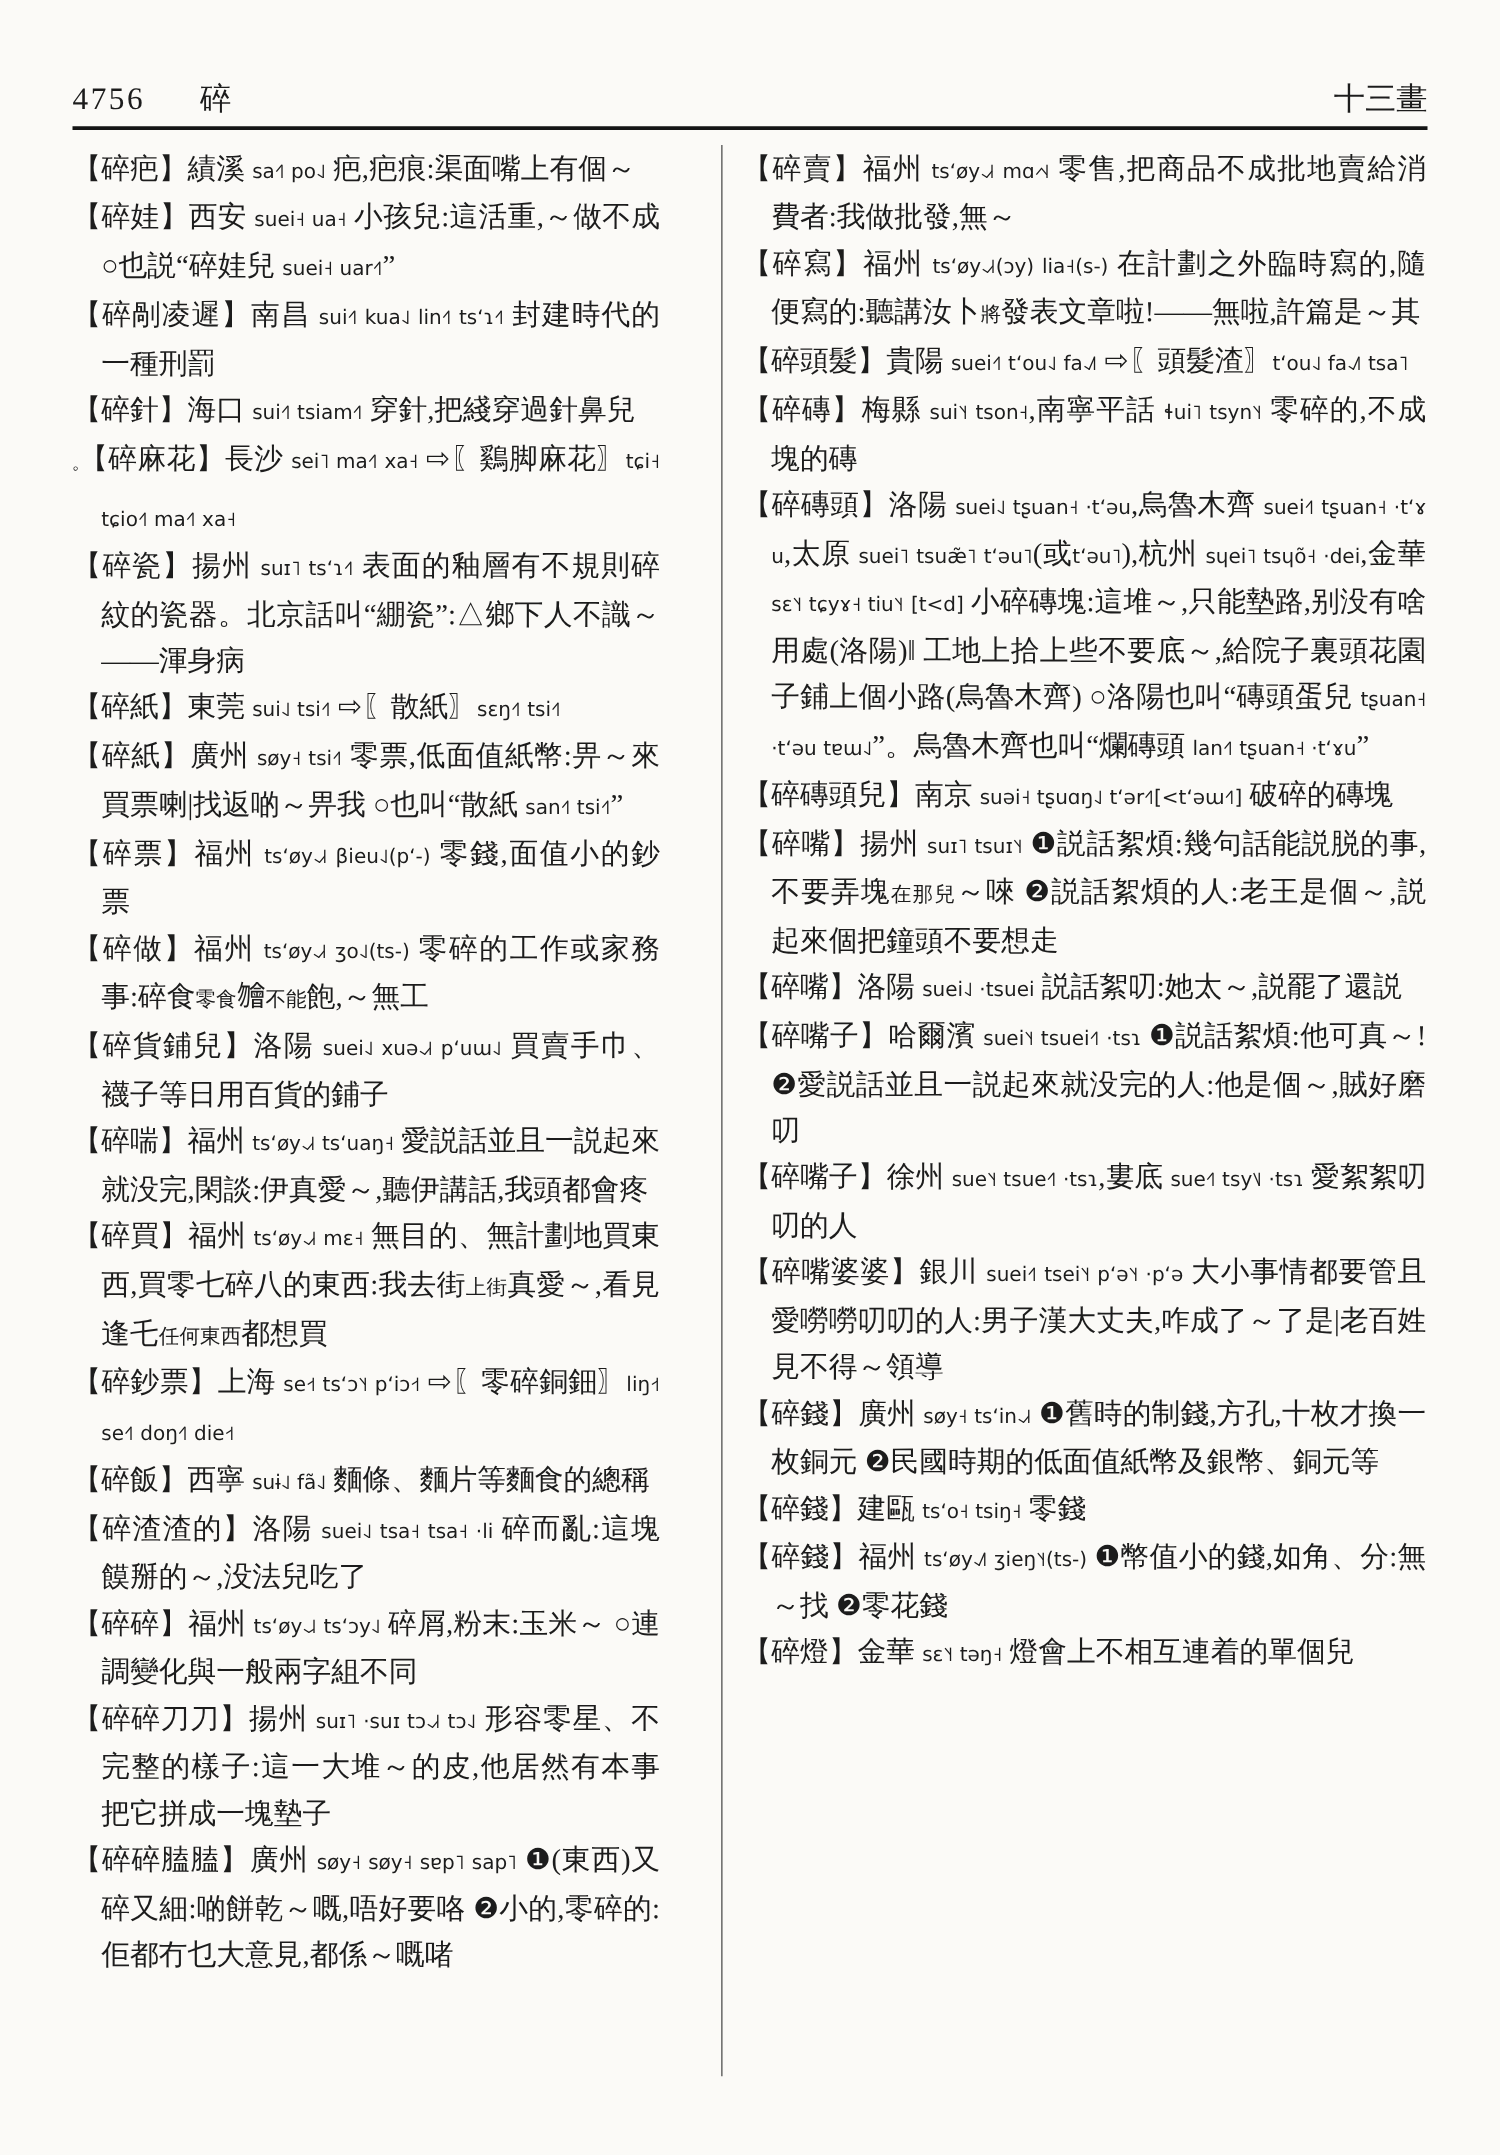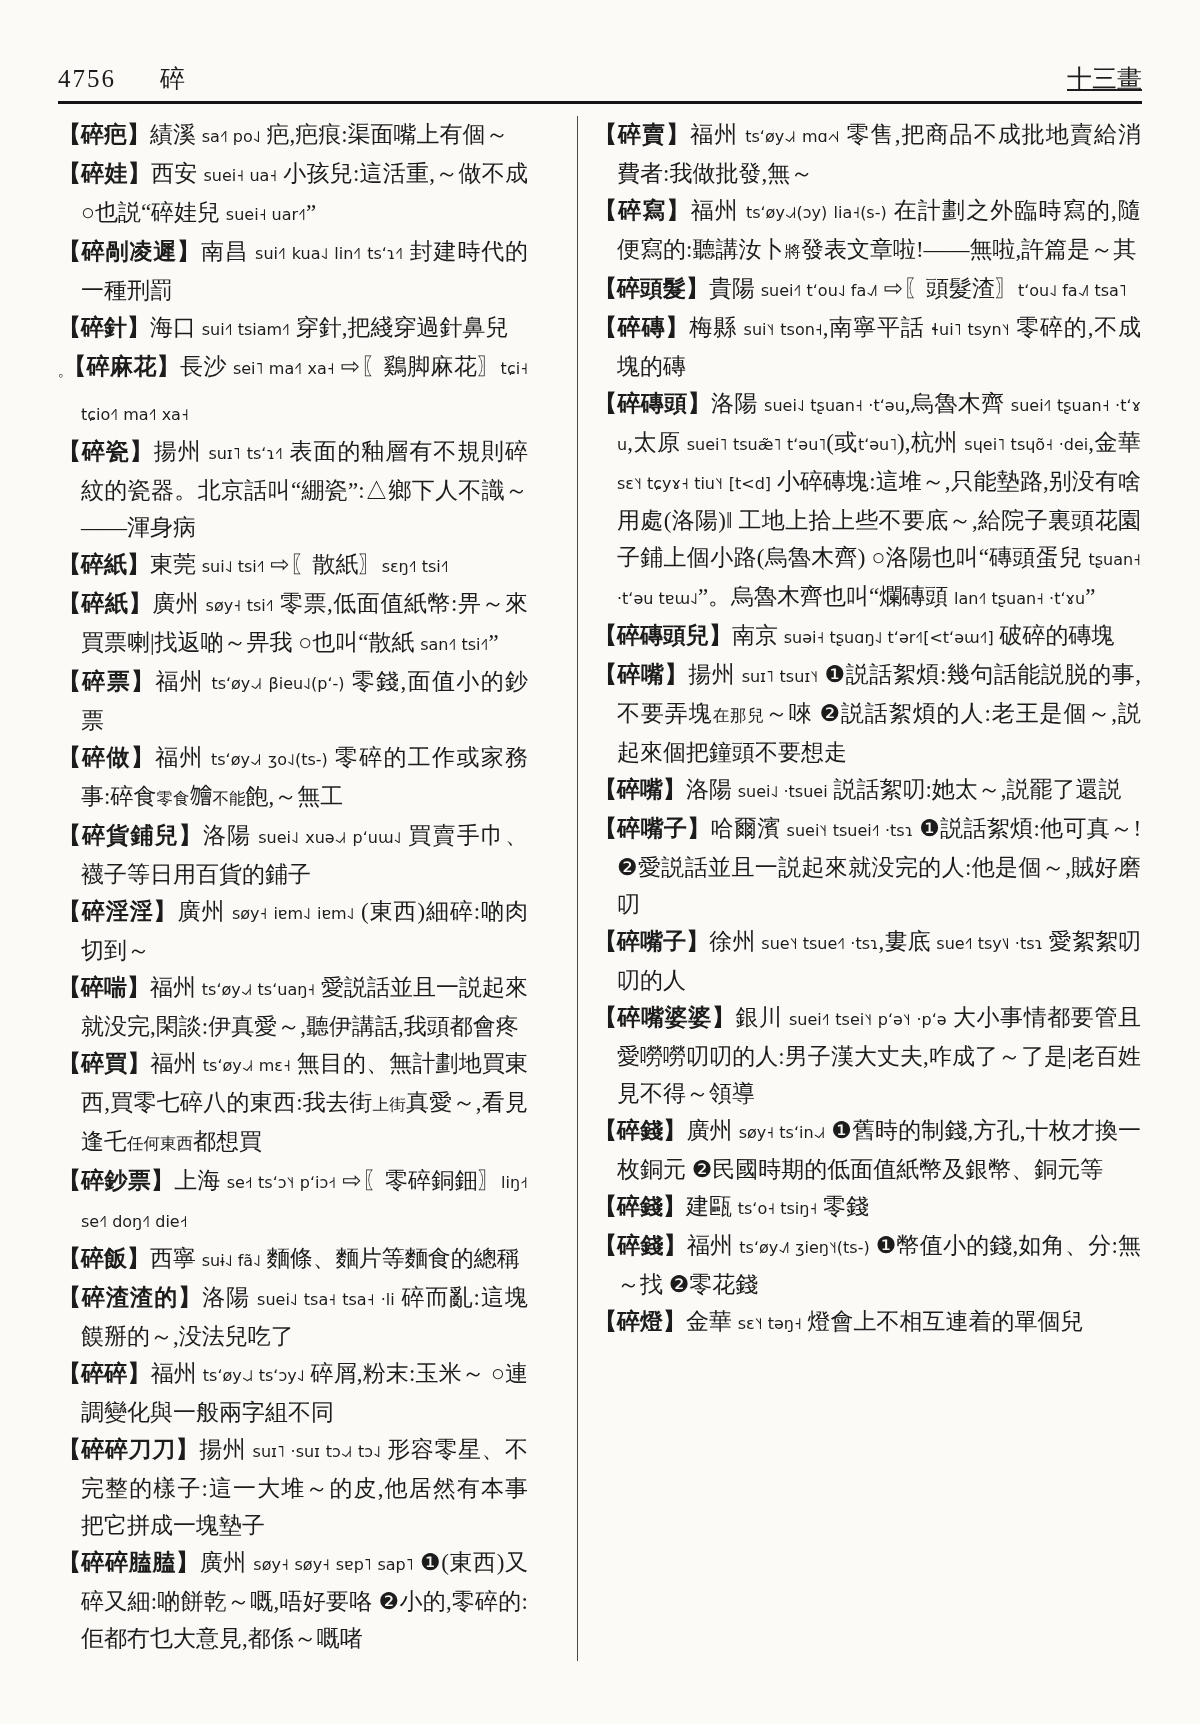--- a/index.html
+++ b/index.html
@@ -10,21 +10,21 @@
     color:#1c1c1c;
     font-family:"Liberation Serif", serif;
     overflow:hidden;
   }
   .header{
     position:absolute;top:62px;left:58px;width:1084px;
     font-size:25px;display:flex;align-items:baseline;
   }
   .page-num{letter-spacing:2px;}
   .page-char{margin-left:44px;}
-  .section{margin-left:auto;text-decoration:underline;}
+  .section{margin-left:auto;}
   .rule{
     position:absolute;top:101px;left:58px;width:1084px;height:3px;
     background:#151515;
   }
   .body{
     position:absolute;top:116px;left:58px;width:1084px;
     display:flex;align-items:stretch;min-height:1545px;
   }
   .col{display:block;}
   .col-left{width:470px;}
@@ -33,21 +33,21 @@
   p.entry{
     margin:0;
     font-size:23px;
     line-height:37px;
     text-align:justify;
     padding-left:23px;
     text-indent:-23px;
     word-break:break-all;
   }
   p.entry.cont{text-indent:0;}
-  .head{letter-spacing:0px;font-weight:bold;}
+  .head{letter-spacing:0px;}
   .ipa{
     font-family:"DejaVu Sans", sans-serif;
     font-size:16px;
   }
   .sm{font-size:16.5px;}
   .ring{font-size:14px;vertical-align:sub;}
 </style>
 </head>
 <body>
 
@@ -64,21 +64,20 @@
         <p class="entry"><span class="head">【碎娃】</span><span class="txt">西安 </span><span class="ipa">suei˧ ua˧</span><span class="txt"> 小孩兒:這活重,～做不成 ○也説“碎娃兒 </span><span class="ipa">suei˧ uar˧˥</span><span class="txt">”</span></p>
         <p class="entry"><span class="head">【碎剮凌遲】</span><span class="txt">南昌 </span><span class="ipa">sui˧˥ kua˨˩ lin˧˥ tsʻɿ˧˥</span><span class="txt"> 封建時代的一種刑罰</span></p>
         <p class="entry"><span class="head">【碎針】</span><span class="txt">海口 </span><span class="ipa">sui˧˥ tsiam˧˥</span><span class="txt"> 穿針,把綫穿過針鼻兒</span></p>
         <p class="entry"><span class="ring">◦</span><span class="head">【碎麻花】</span><span class="txt">長沙 </span><span class="ipa">sei˥ ma˧˥ xa˧</span><span class="txt"> ⇨〖鷄脚麻花〗</span><span class="ipa">tɕi˧ tɕio˧˥ ma˧˥ xa˧</span></p>
         <p class="entry"><span class="head">【碎瓷】</span><span class="txt">揚州 </span><span class="ipa">suɪ˥ tsʻɿ˧˥</span><span class="txt"> 表面的釉層有不規則碎紋的瓷器。北京話叫“綳瓷”:△鄉下人不識～——渾身病</span></p>
         <p class="entry"><span class="head">【碎紙】</span><span class="txt">東莞 </span><span class="ipa">sui˨˩ tsi˧˥</span><span class="txt"> ⇨〖散紙〗</span><span class="ipa">sɛŋ˧˥ tsi˧˥</span></p>
         <p class="entry"><span class="head">【碎紙】</span><span class="txt">廣州 </span><span class="ipa">søy˧ tsi˧˥</span><span class="txt"> 零票,低面值紙幣:畀～來買票喇|找返啲～畀我 ○也叫“散紙 </span><span class="ipa">san˧˥ tsi˧˥</span><span class="txt">”</span></p>
         <p class="entry"><span class="head">【碎票】</span><span class="txt">福州 </span><span class="ipa">tsʻøy˨˩˧ βieu˨˩(pʻ-)</span><span class="txt"> 零錢,面值小的鈔票</span></p>
         <p class="entry"><span class="head">【碎做】</span><span class="txt">福州 </span><span class="ipa">tsʻøy˨˩˧ ʒo˨˩(ts-)</span><span class="txt"> 零碎的工作或家務事:碎食</span><span class="sm">零食</span><span class="txt">𣍐</span><span class="sm">不能</span><span class="txt">飽,～無工</span></p>
         <p class="entry"><span class="head">【碎貨鋪兒】</span><span class="txt">洛陽 </span><span class="ipa">suei˨˩ xuə˨˩˧ pʻuɯ˨˩</span><span class="txt"> 買賣手巾、襪子等日用百貨的鋪子</span></p>
-        <p class="entry"><span class="head">【碎淫淫】</span><span class="txt">廣州 </span><span class="ipa">søy˧ iɐm˨˩ iɐm˨˩</span><span class="txt"> (東西)細碎:啲肉切到～</span></p>
         <p class="entry"><span class="head">【碎喘】</span><span class="txt">福州 </span><span class="ipa">tsʻøy˨˩˧ tsʻuaŋ˧</span><span class="txt"> 愛説話並且一説起來就没完,閑談:伊真愛～,聽伊講話,我頭都會疼</span></p>
         <p class="entry"><span class="head">【碎買】</span><span class="txt">福州 </span><span class="ipa">tsʻøy˨˩˧ mɛ˧</span><span class="txt"> 無目的、無計劃地買東西,買零七碎八的東西:我去街</span><span class="sm">上街</span><span class="txt">真愛～,看見逢乇</span><span class="sm">任何東西</span><span class="txt">都想買</span></p>
         <p class="entry"><span class="head">【碎鈔票】</span><span class="txt">上海 </span><span class="ipa">se˧˦ tsʻɔ˥˧ pʻiɔ˧˦</span><span class="txt"> ⇨〖零碎銅鈿〗</span><span class="ipa">liŋ˧˦ se˧˥ doŋ˧˥ die˧˦</span></p>
         <p class="entry"><span class="head">【碎飯】</span><span class="txt">西寧 </span><span class="ipa">suɨ˨˩ fã˨˩</span><span class="txt"> 麵條、麵片等麵食的總稱</span></p>
         <p class="entry"><span class="head">【碎渣渣的】</span><span class="txt">洛陽 </span><span class="ipa">suei˨˩ tsa˧ tsa˧ ·li</span><span class="txt"> 碎而亂:這塊饃掰的～,没法兒吃了</span></p>
         <p class="entry"><span class="head">【碎碎】</span><span class="txt">福州 </span><span class="ipa">tsʻøy˨˩˨ tsʻɔy˨˩</span><span class="txt"> 碎屑,粉末:玉米～ ○連調變化與一般兩字組不同</span></p>
         <p class="entry"><span class="head">【碎碎刀刀】</span><span class="txt">揚州 </span><span class="ipa">suɪ˥ ·suɪ tɔ˨˩˧ tɔ˨˩</span><span class="txt"> 形容零星、不完整的樣子:這一大堆～的皮,他居然有本事把它拼成一塊墊子</span></p>
         <p class="entry"><span class="head">【碎碎䐦䐦】</span><span class="txt">廣州 </span><span class="ipa">søy˧ søy˧ sɐp˥ sap˥</span><span class="txt"> ❶(東西)又碎又細:啲餅乾～嘅,唔好要咯 ❷小的,零碎的:佢都冇乜大意見,都係～嘅啫</span></p>
       </div>
     <div class="divider"></div>

